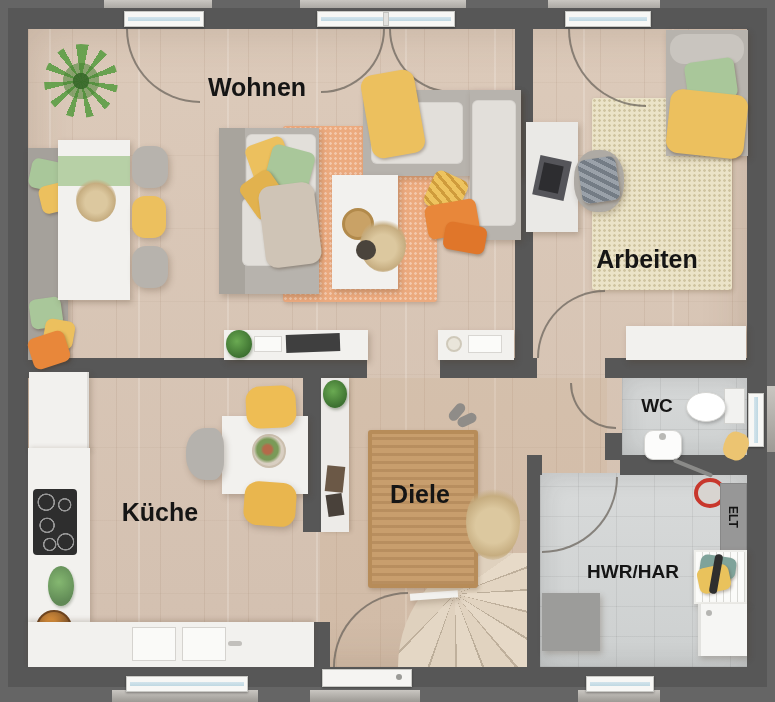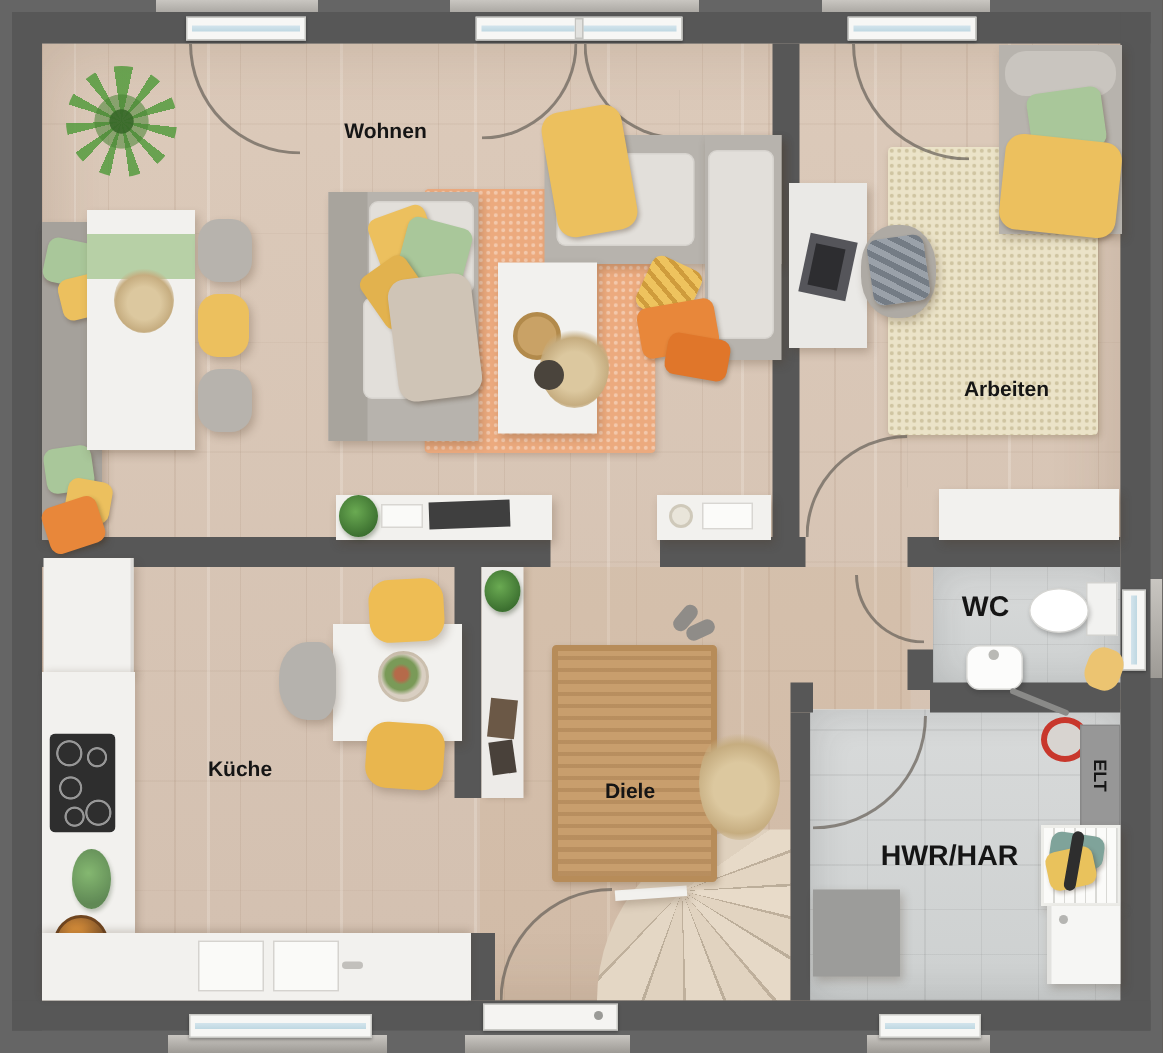--- a/index.html
+++ b/index.html
@@ -53,21 +53,21 @@
     background-size:5px 5px;box-shadow:1px 2px 4px rgba(90,70,30,0.25);}
   .rug-jute{background-color:var(--rug-jute,#c89e6d);border:4px solid #b78c59;border-radius:3px;
     background-image:repeating-linear-gradient(0deg, rgba(110,70,30,0.18) 0 3px, transparent 3px 8px);
     box-shadow:1px 2px 4px rgba(80,50,20,0.25);}
   .blob-green{border-radius:50%;background:radial-gradient(circle at 42% 40%, #6aaa52, #3c7030 72%);
     box-shadow:1px 2px 3px rgba(40,60,30,0.35);}
   .palm{border-radius:50%;background:
     radial-gradient(circle at 50% 50%, rgba(55,105,40,0.95) 0 15%, rgba(70,130,50,0.55) 16% 34%, rgba(0,0,0,0) 35%),
     repeating-conic-gradient(rgba(85,155,62,0.85) 0 12deg, rgba(85,155,62,0) 12deg 32deg);}
   .blob-tan{border-radius:50%;background:radial-gradient(circle at 50% 55%, #dcc89f 0 35%, #c6ad80 60%, rgba(198,173,128,0) 74%);}
-  .label{font-weight:700;font-size:14px;line-height:1;color:var(--label-text,#151515);
+  .label{font-weight:700;font-size:25px;line-height:1;color:var(--label-text,#151515);
          transform:translate(-50%,-50%);white-space:nowrap;z-index:40;}
   .label.sm{font-size:19px;}
   .stairs{border-top-left-radius:110px 120px;overflow:hidden;
     background:
      conic-gradient(from 55deg at 44% 36%,
       #e7dac8 0deg 14deg, #bfb09c 14deg 15.5deg,
       #e3d5c2 15.5deg 31deg, #bcae9a 31deg 32.5deg,
       #e8dbc9 32.5deg 48deg, #bfb09c 48deg 49.5deg,
       #e2d4c1 49.5deg 66deg, #bcae9a 66deg 67.5deg,
       #e6d9c7 67.5deg 84deg, #bfb09c 84deg 85.5deg,
@@ -247,20 +247,20 @@
   <div class="abs" style="left:720px;top:483px;width:27px;height:68px;background:#979797;box-shadow:inset 0 0 0 1px #888"></div>
   <div class="abs rack furn" style="left:694px;top:550px;width:53px;height:54px"></div>
   <div class="abs pillow" style="left:700px;top:556px;width:36px;height:22px;transform:rotate(8deg);background:#7fa39a"></div>
   <div class="abs pillow" style="left:698px;top:566px;width:32px;height:26px;transform:rotate(-12deg);background:#e9c25c"></div>
   <div class="abs" style="left:712px;top:554px;width:8px;height:40px;border-radius:4px;background:#2e2e2e;transform:rotate(10deg)"></div>
   <div class="abs furn" style="left:698px;top:604px;width:49px;height:52px;background:#f6f6f4;border-left:3px solid #e2e2df"></div>
   <div class="abs" style="left:706px;top:610px;width:6px;height:6px;border-radius:50%;background:#b5b5b2"></div>
   <div class="abs furn" style="left:542px;top:593px;width:58px;height:58px;background:#9c9c9a"></div>
 
   <div class="abs label" style="left:257px;top:87px">Wohnen</div>
-  <div class="abs label" style="left:671px;top:259px">Arbeiten</div>
+  <div class="abs label" style="left:647px;top:259px">Arbeiten</div>
   <div class="abs label" style="left:160px;top:512px">Küche</div>
-  <div class="abs label" style="left:420px;top:527px">Diele</div>
+  <div class="abs label" style="left:420px;top:494px">Diele</div>
   <div class="abs label sm" style="left:657px;top:405px">WC</div>
   <div class="abs label sm" style="left:633px;top:571px">HWR/HAR</div>
   <div class="abs label" style="left:733px;top:517px;font-size:12px;transform:translate(-50%,-50%) rotate(90deg)">ELT</div>
 
 </div>
 
 </body></html>

